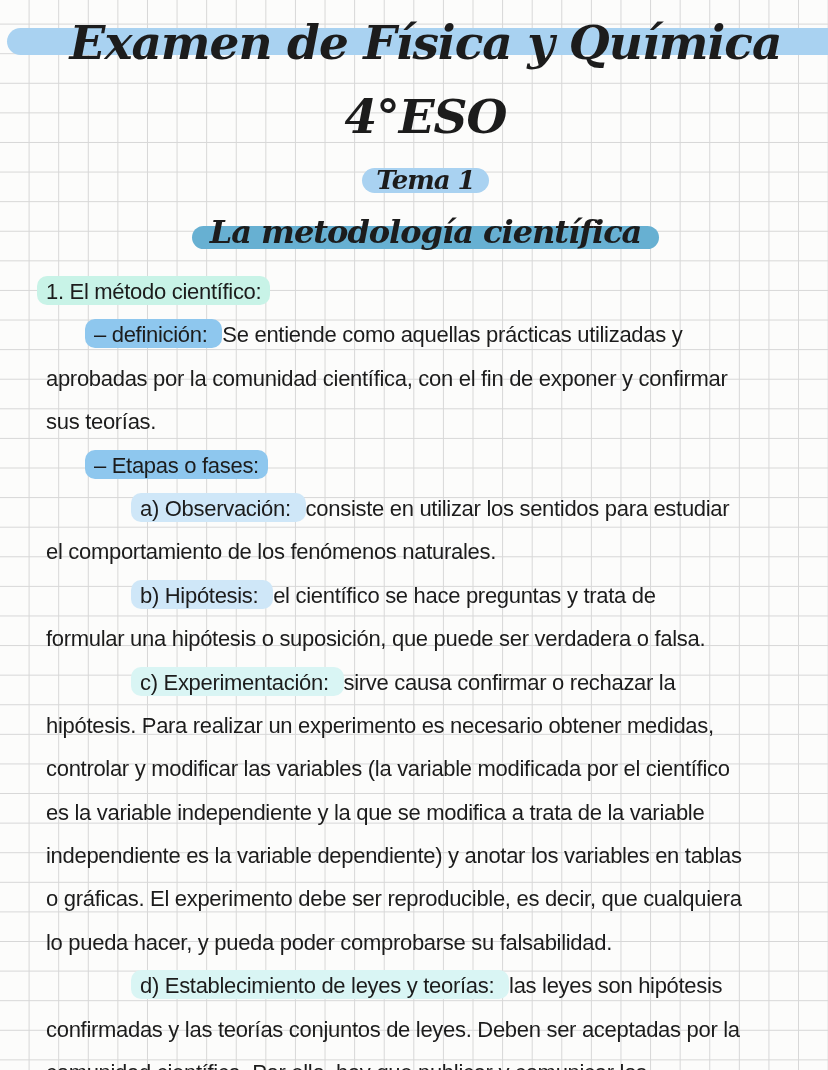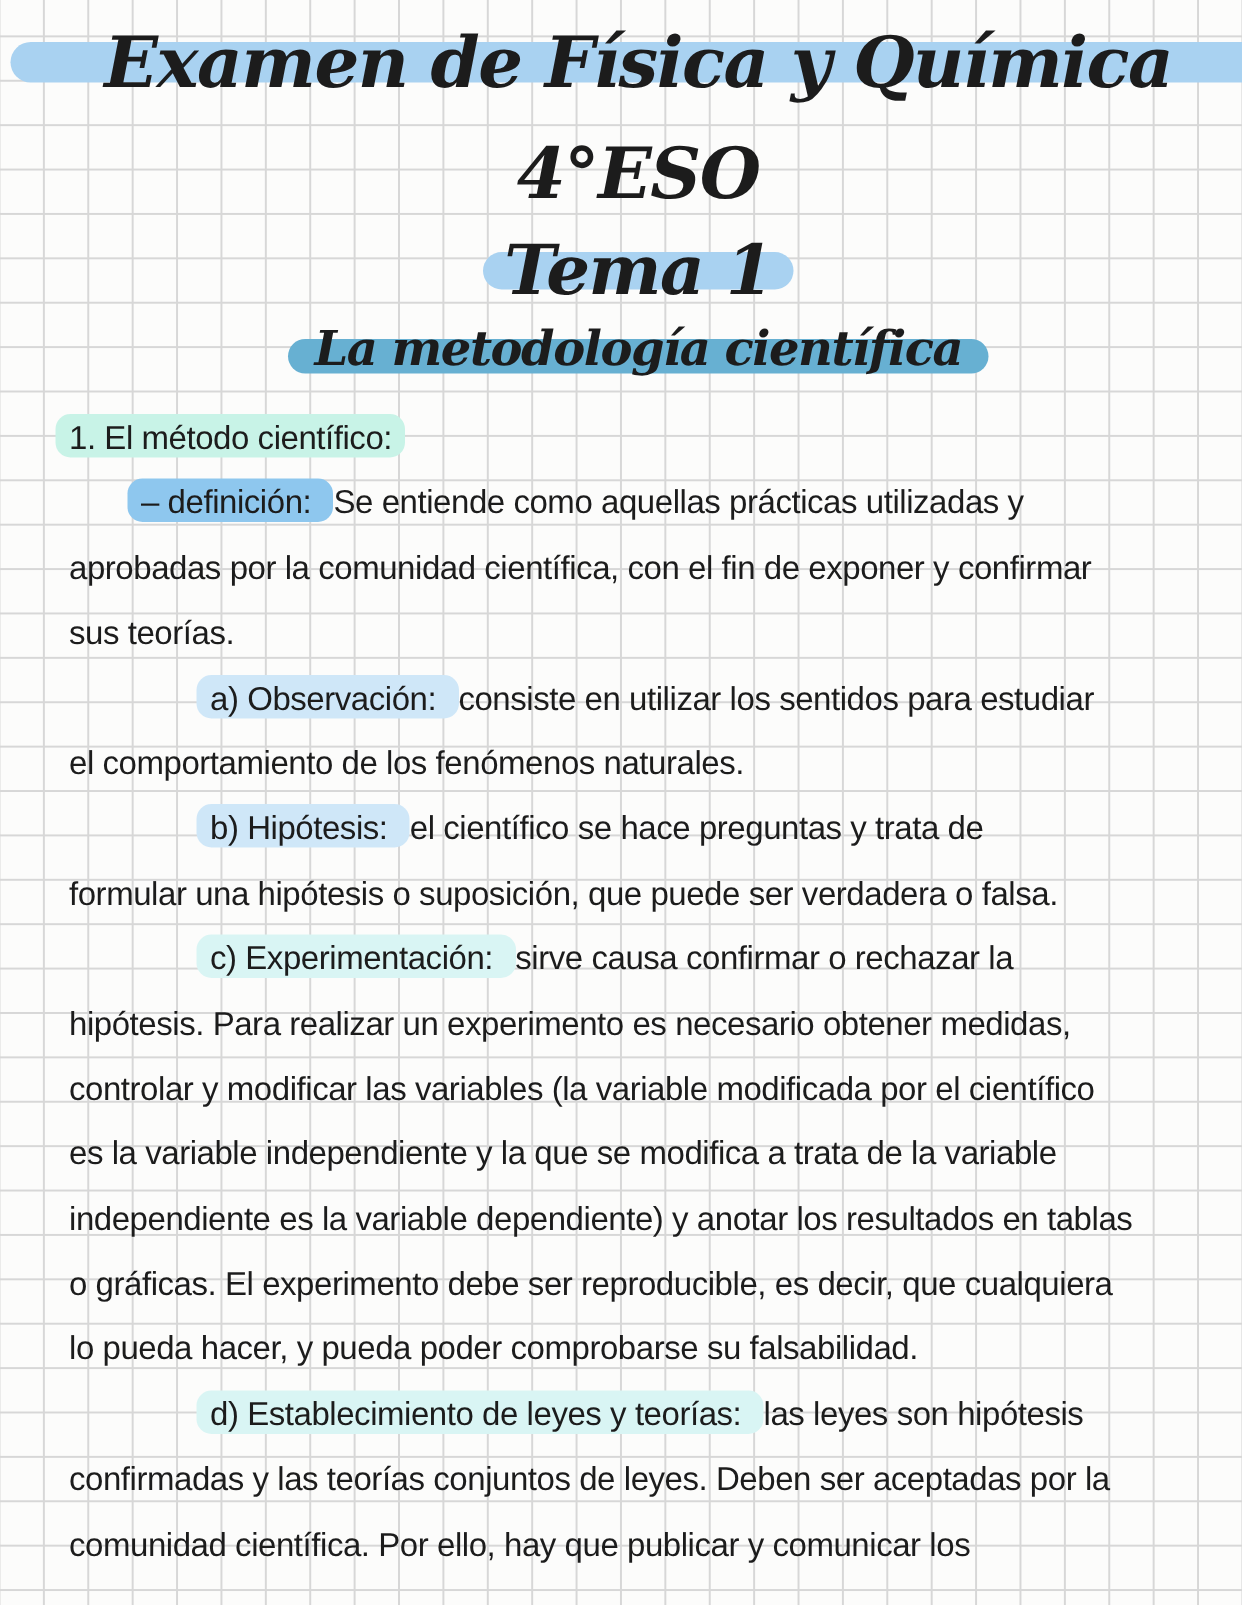--- a/index.html
+++ b/index.html
@@ -25,21 +25,21 @@
     font-style:italic;font-weight:bold;
     letter-spacing:-1px;
     z-index:1;
   }
   .script .bar{
     content:"";position:absolute;z-index:-1;
     border-radius:14px;
   }
   .t1{font-size:47px;line-height:74px;}
   .t1 .bar{left:-16px;right:-16px;top:22px;height:27px;background:#a9d2f1;}
-  .t2{font-size:46px;line-height:52px;}
+  .t2{font-size:26px;line-height:52px;}
   .t2 .bar{left:-14px;right:-14px;top:14px;height:25px;background:#a9d2f1;}
   .t3{font-size:32px;line-height:52px;}
   .t3 .bar{left:-18px;right:-18px;top:20px;height:23px;background:#67b0d2;border-radius:12px;}
   
   .body-text{
     padding:12px 28px 0 30px;
     font-size:22px;
     letter-spacing:-0.3px;
   }
   .line{
@@ -79,29 +79,30 @@
         <span>La metodología científica</span>
       </span>
     </div>
   </div>
 
   <div class="body-text" id="body-lines">
       <div class="line indent-none"><span class="hl hl-mint">1.  El método científico:</span></div>
       <div class="line indent-dash"><span class="hl hl-blue">– definición: </span><span>Se entiende como aquellas prácticas utilizadas y</span></div>
       <div class="line indent-none"><span>aprobadas por la comunidad científica, con el fin de exponer y confirmar</span></div>
       <div class="line indent-none"><span>sus teorías.</span></div>
+      <div class="line indent-dash"><span class="hl hl-blue">– Etapas o fases:</span></div>
       <div class="line indent-letter"><span class="hl hl-lightblue">a) Observación: </span><span>consiste en utilizar los sentidos  para estudiar</span></div>
       <div class="line indent-none"><span>el comportamiento de los fenómenos naturales.</span></div>
       <div class="line indent-letter"><span class="hl hl-lightblue">b) Hipótesis: </span><span>el científico se hace preguntas y trata de</span></div>
       <div class="line indent-none"><span>formular      una hipótesis o suposición, que puede ser verdadera o falsa.</span></div>
       <div class="line indent-letter"><span class="hl hl-palecyan">c) Experimentación: </span><span>sirve causa confirmar o rechazar la</span></div>
       <div class="line indent-none"><span>hipótesis. Para realizar un experimento es necesario obtener medidas,</span></div>
       <div class="line indent-none"><span>controlar y modificar las variables (la variable modificada por el científico</span></div>
       <div class="line indent-none"><span>es la variable independiente y la que se modifica a trata de la variable</span></div>
-      <div class="line indent-none"><span>independiente es la variable dependiente) y anotar los resultados en tablas</span></div>
+      <div class="line indent-none"><span>independiente es la variable dependiente) y anotar los variables en tablas</span></div>
       <div class="line indent-none"><span>o gráficas. El experimento debe ser reproducible, es decir, que cualquiera</span></div>
       <div class="line indent-none"><span>lo pueda hacer, y pueda poder comprobarse su falsabilidad.</span></div>
       <div class="line indent-letter"><span class="hl hl-palecyan">d) Establecimiento de leyes y teorías: </span><span>las leyes son hipótesis</span></div>
       <div class="line indent-none"><span>confirmadas y las teorías conjuntos de leyes. Deben ser aceptadas por la</span></div>
       <div class="line indent-none"><span>comunidad científica. Por ello, hay que publicar y comunicar los</span></div>
     </div>
 
 </div>
 
 </body></html>

